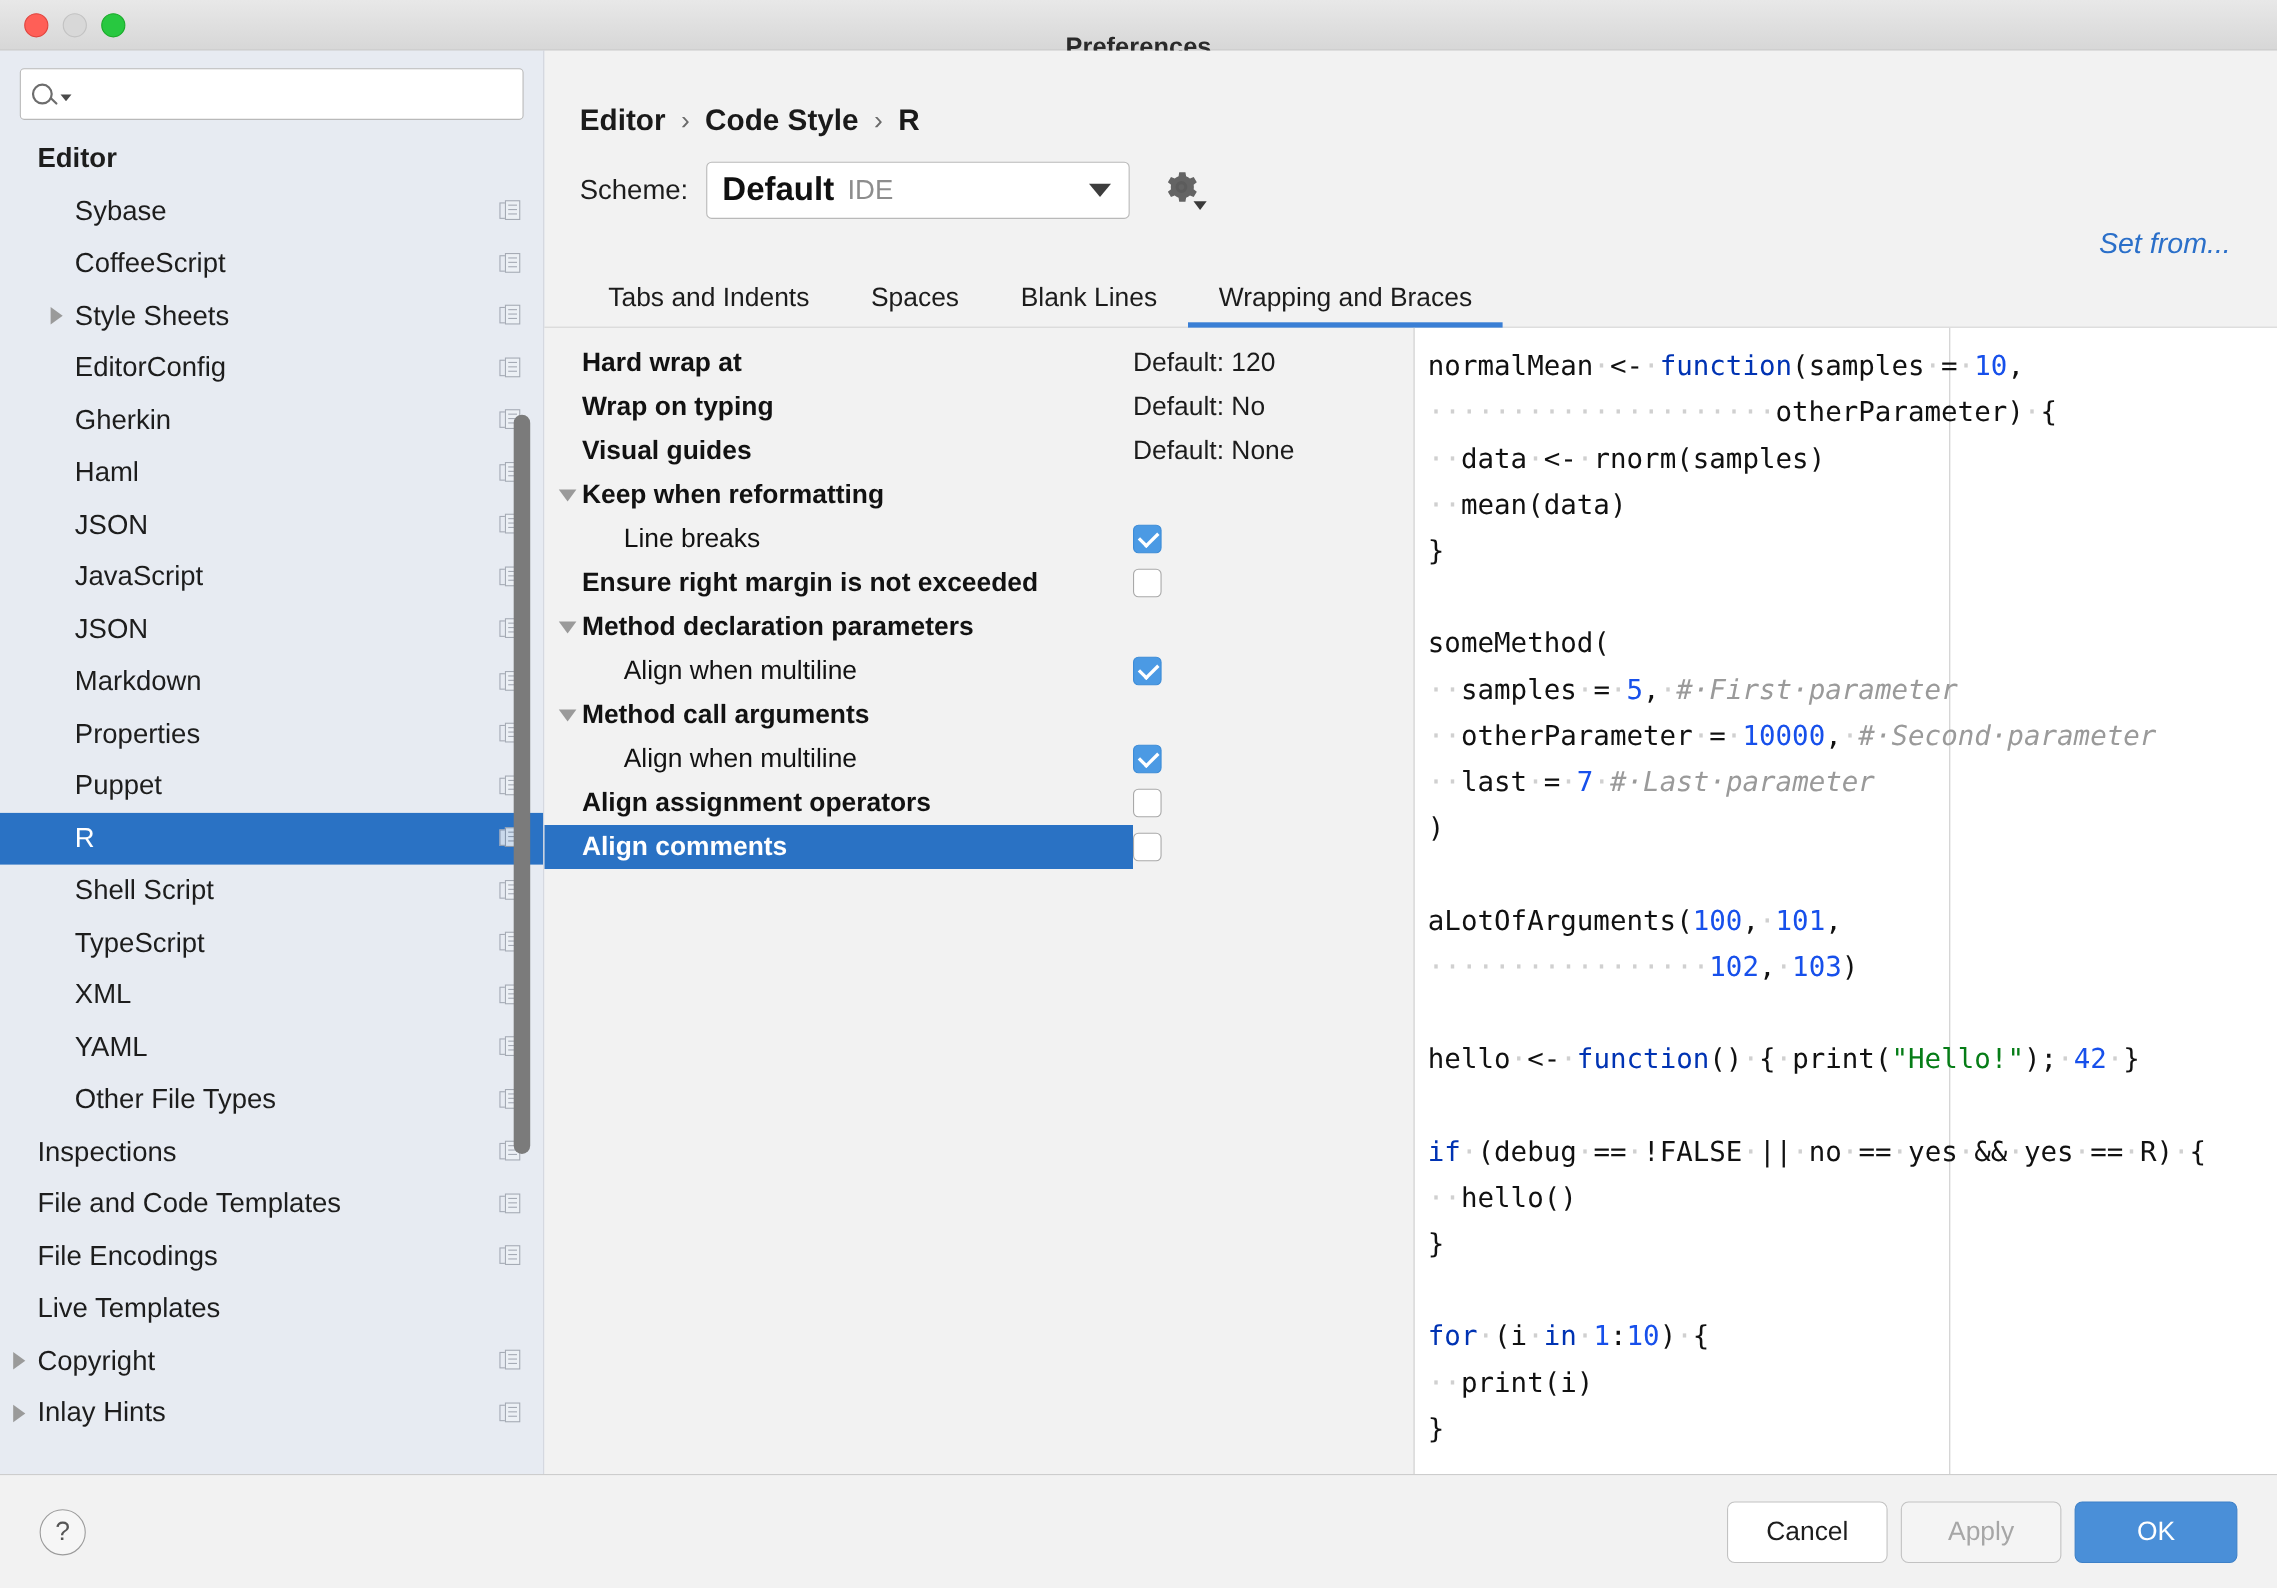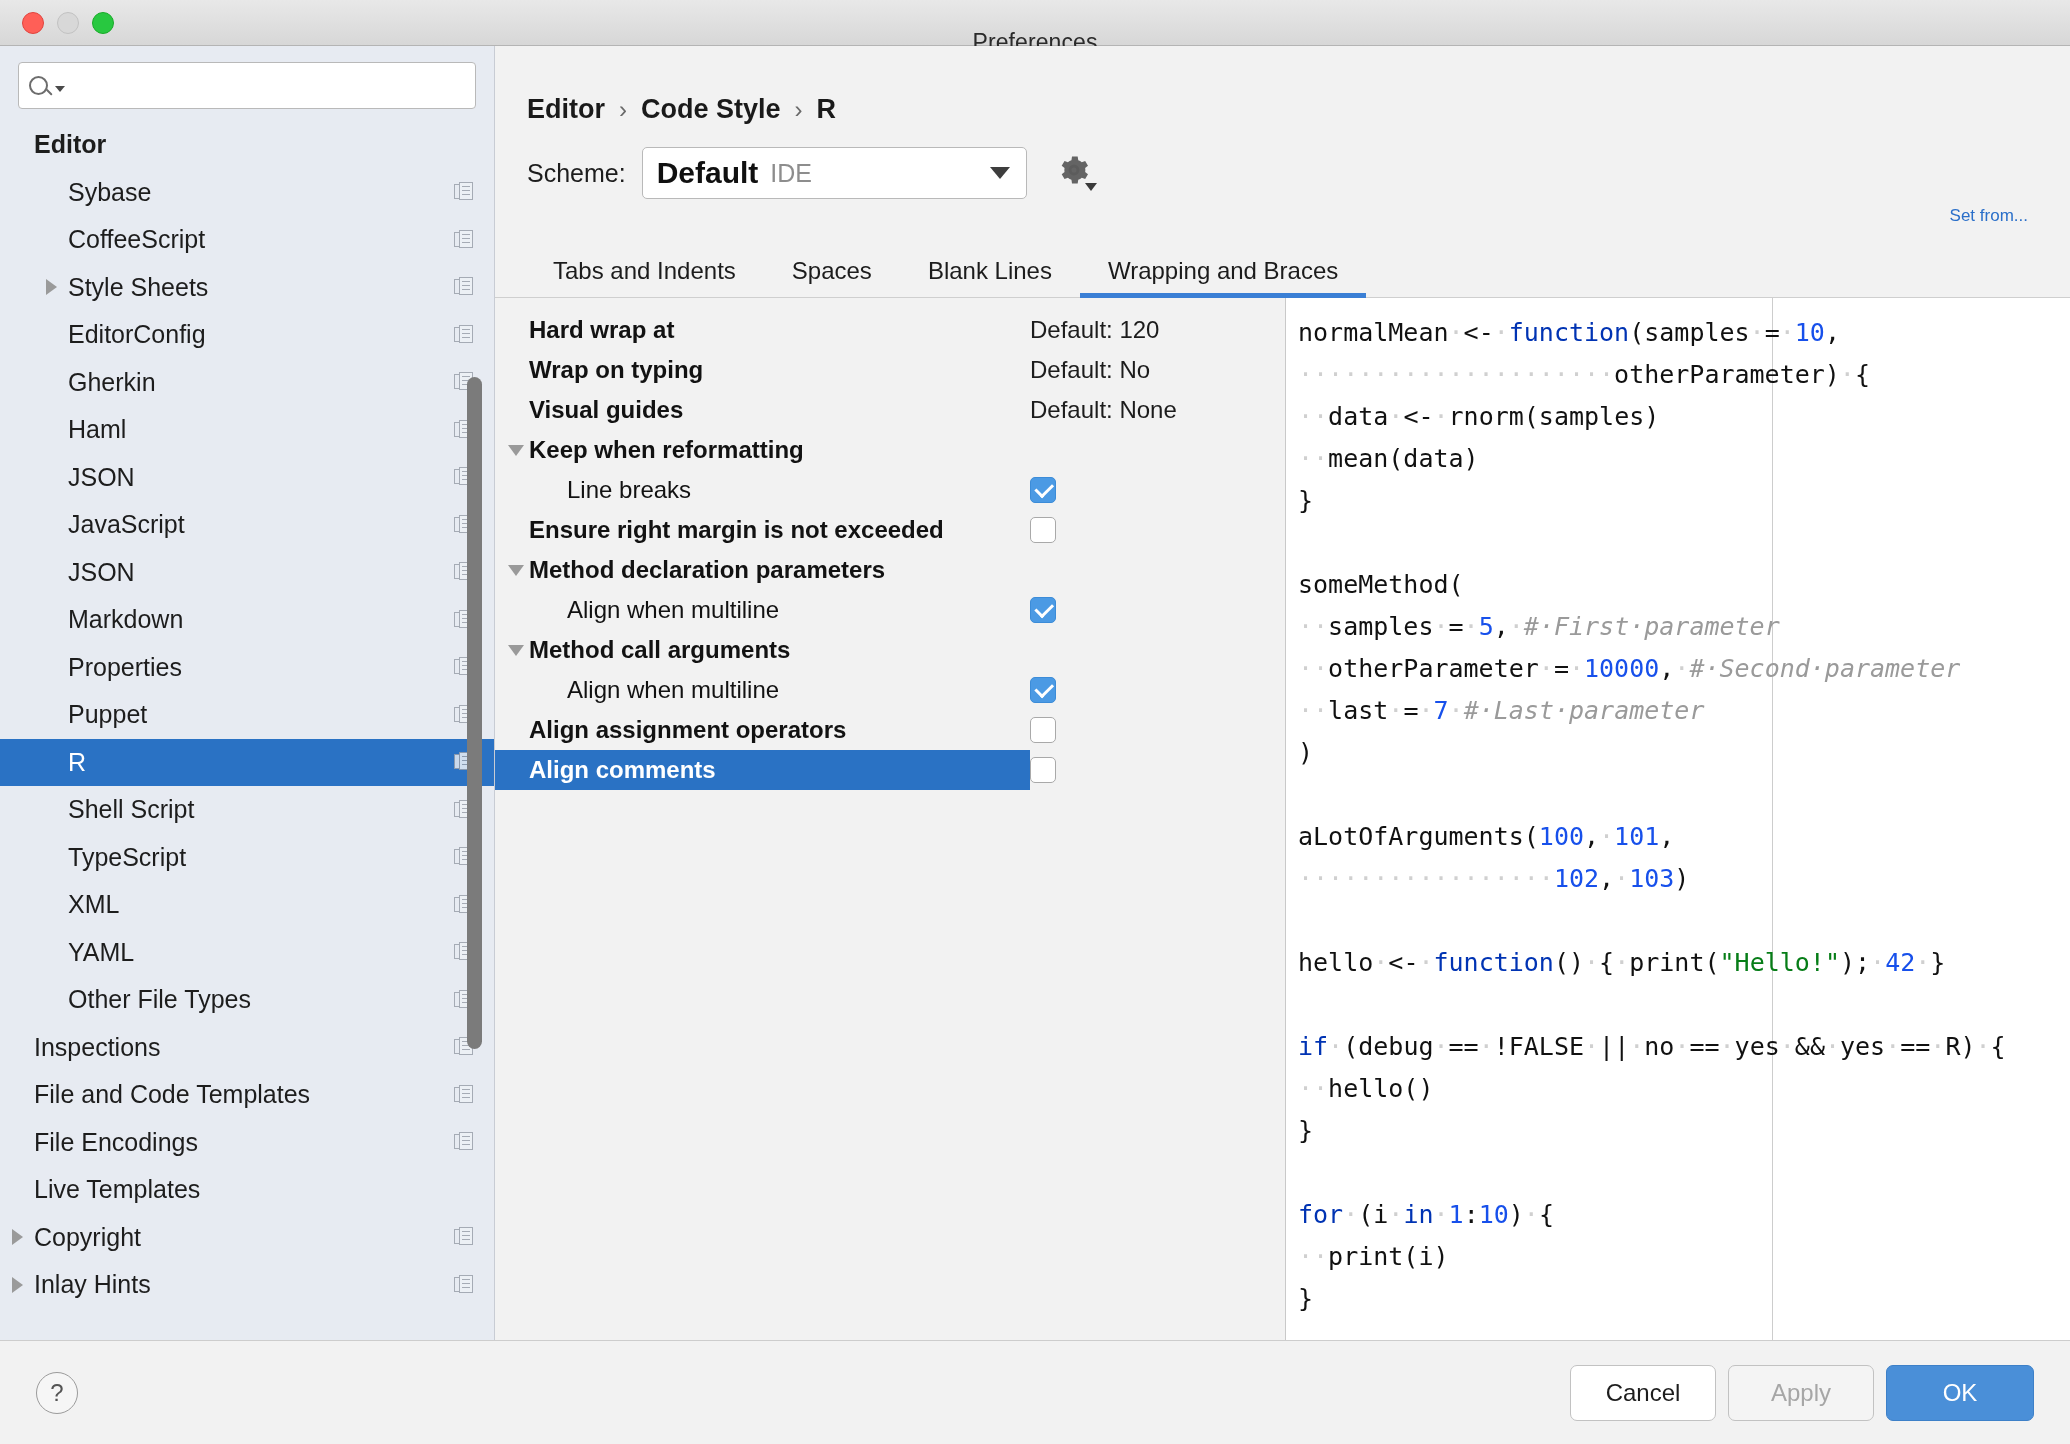--- a/index.html
+++ b/index.html
@@ -23,21 +23,21 @@
     position: relative;
     display: flex; align-items: center;
   }
   .traffic { display: flex; gap: 13px; margin-left: 22px; }
   .light { width: 22px; height: 22px; border-radius: 50%; }
   .light.red    { background: #ff5f57; border: 1px solid #e0443e; }
   .light.yellow { background: #d8d8d8; border: 1px solid #c2c2c2; }
   .light.green  { background: #28c840; border: 1px solid #1aab29; }
   .titlebar-title {
     position: absolute; left: 0; right: 0; text-align: center;
-    font-size: 23px; color: #2a2a2a; font-weight: 400;
+    font-size: 23px; color: #2a2a2a; font-weight: 700;
     letter-spacing: 0.1px;
     margin-top: 40px;
   }
 
   
   .body-split { flex: 1 1 auto; display: flex; min-height: 0; }
 
   
   .sidebar {
     width: 495px; flex: 0 0 495px;
@@ -135,21 +135,21 @@
   }
   .gear { margin-left: 14px; position: relative; width: 40px; height: 40px; }
   .gear svg { position: absolute; left: 0; top: 0; }
   .gear .gcaret {
     position: absolute; right: 0px; bottom: 2px;
     width: 0; height: 0; border-left: 6px solid transparent;
     border-right: 6px solid transparent; border-top: 8px solid #3a3a3a;
   }
   .setfrom {
     position: absolute; right: 42px; top: 160px;
-    font-size: 17px; color: #2a6fc9; cursor: pointer;
+    font-size: 26px; color: #2a6fc9; cursor: pointer; font-style: italic;
   }
 
   
   .tabs {
     margin-top: 48px; display: flex; align-items: flex-end;
     padding-left: 30px; border-bottom: 1px solid #cfcfcf;
     gap: 0;
   }
   .tab {
     font-size: 24px; color: #1c1c1c; padding: 10px 28px 12px 28px;

